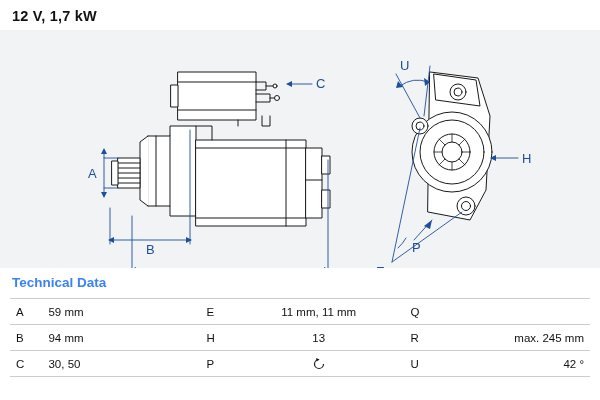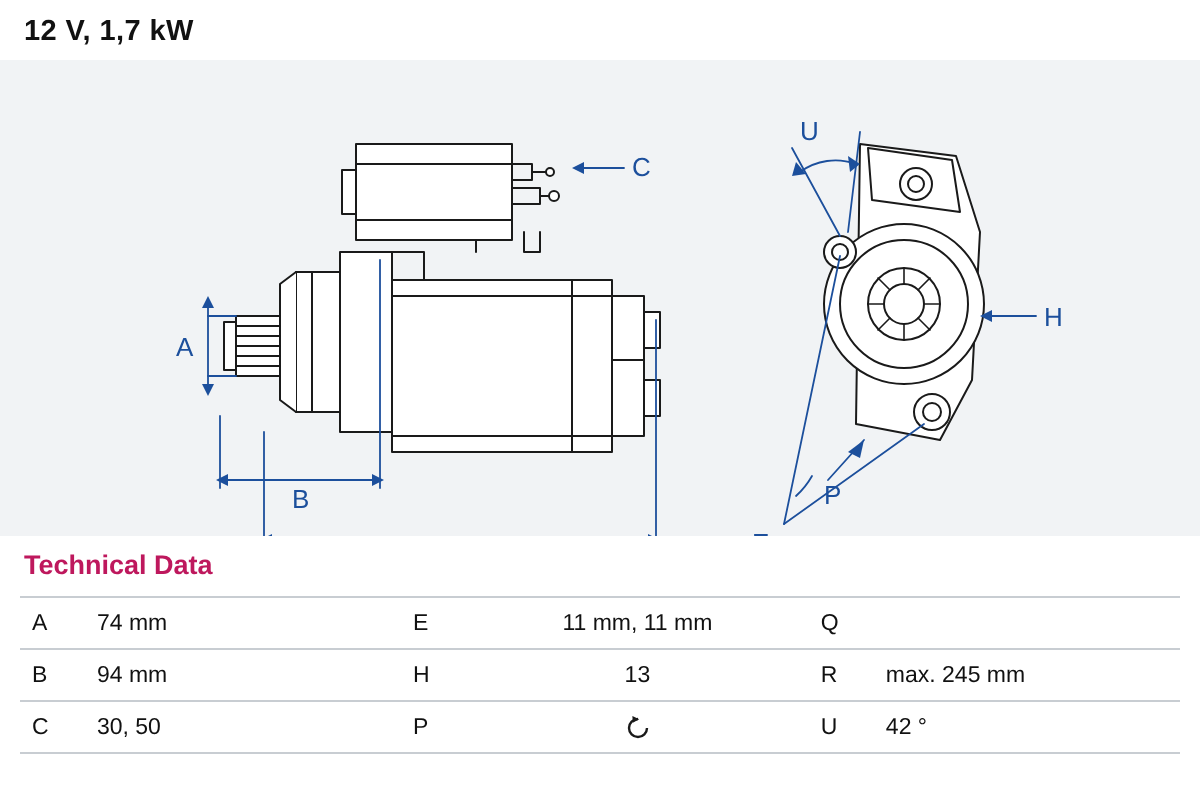--- a/index.html
+++ b/index.html
@@ -39,21 +39,21 @@
   }
   .drawing svg {
     display: block;
   }
   .tech-title {
     position: absolute;
     left: 12px;
     top: 275px;
     font-size: 13.5px;
     font-weight: bold;
-    color: #be185d;
+    color: #3b82f6;
   }
   table.tech {
     position: absolute;
     left: 10px;
     top: 298px;
     width: 580px;
     border-collapse: collapse;
     font-size: 11.5px;
   }
   table.tech td {
@@ -69,21 +69,21 @@
     color: #111;
   }
   td.val {
     color: #111;
   }
   td.c1k { width: 22px; }
   td.c1v { width: 160px; }
   td.c2k { width: 22px; }
   td.c2v { width: 170px; text-align: center; }
   td.c3k { width: 22px; }
-  td.c3v { width: 150px; }
+  td.c3v { width: 150px; text-align: right; }
   .rot-icon {
     display: inline-block;
     width: 14px;
     height: 14px;
     vertical-align: -3px;
   }
 </style>
 </head>
 <body>
 
@@ -220,21 +220,21 @@
       </g>
     </svg>
   </div>
 
   <div class="tech-title">Technical Data</div>
 
   <table class="tech">
     <tbody>
       <tr>
         <td class="key c1k">A</td>
-        <td class="val c1v">74 mm</td>
+        <td class="val c1v">59 mm</td>
         <td class="key c2k">E</td>
         <td class="val c2v">11 mm, 11 mm</td>
         <td class="key c3k">Q</td>
         <td class="val c3v"></td>
       </tr>
       <tr>
         <td class="key c1k">B</td>
         <td class="val c1v">94 mm</td>
         <td class="key c2k">H</td>
         <td class="val c2v">13</td>

